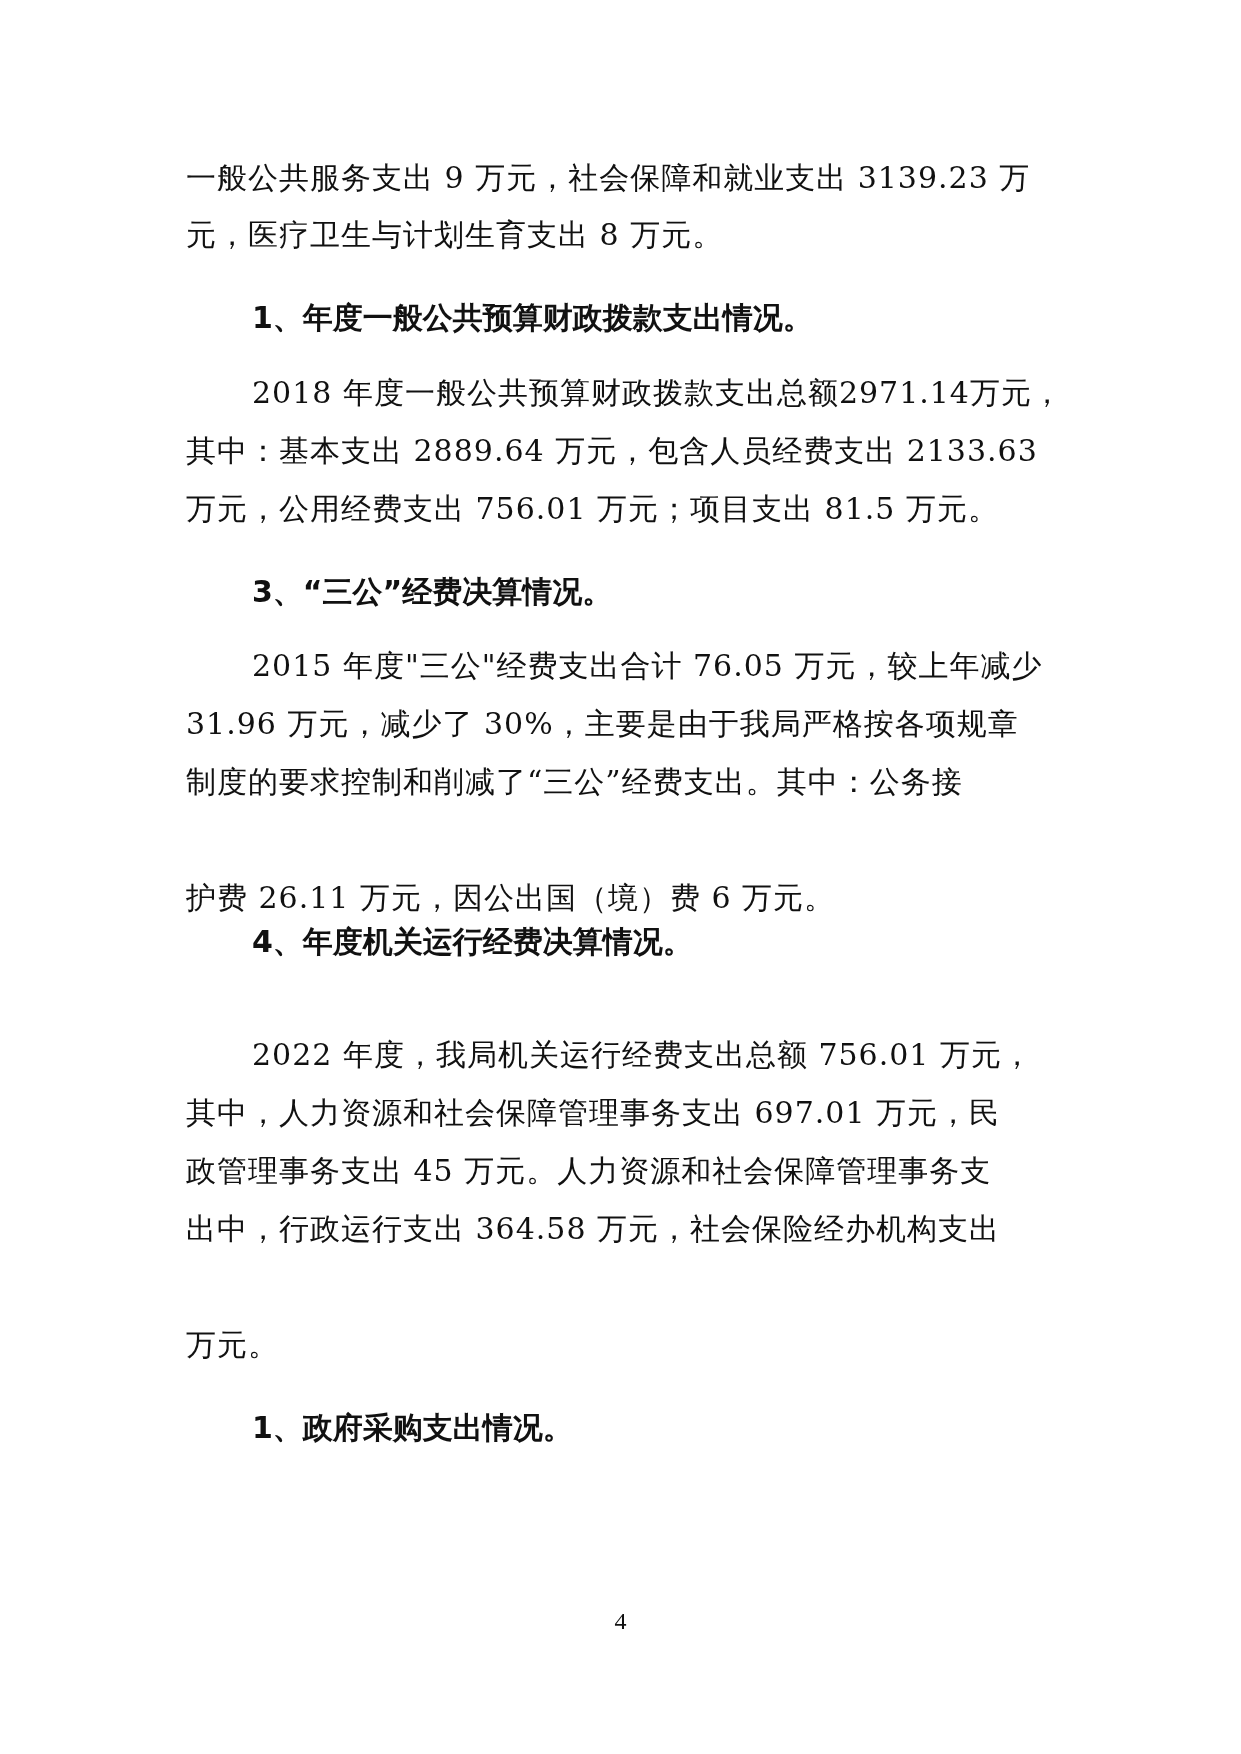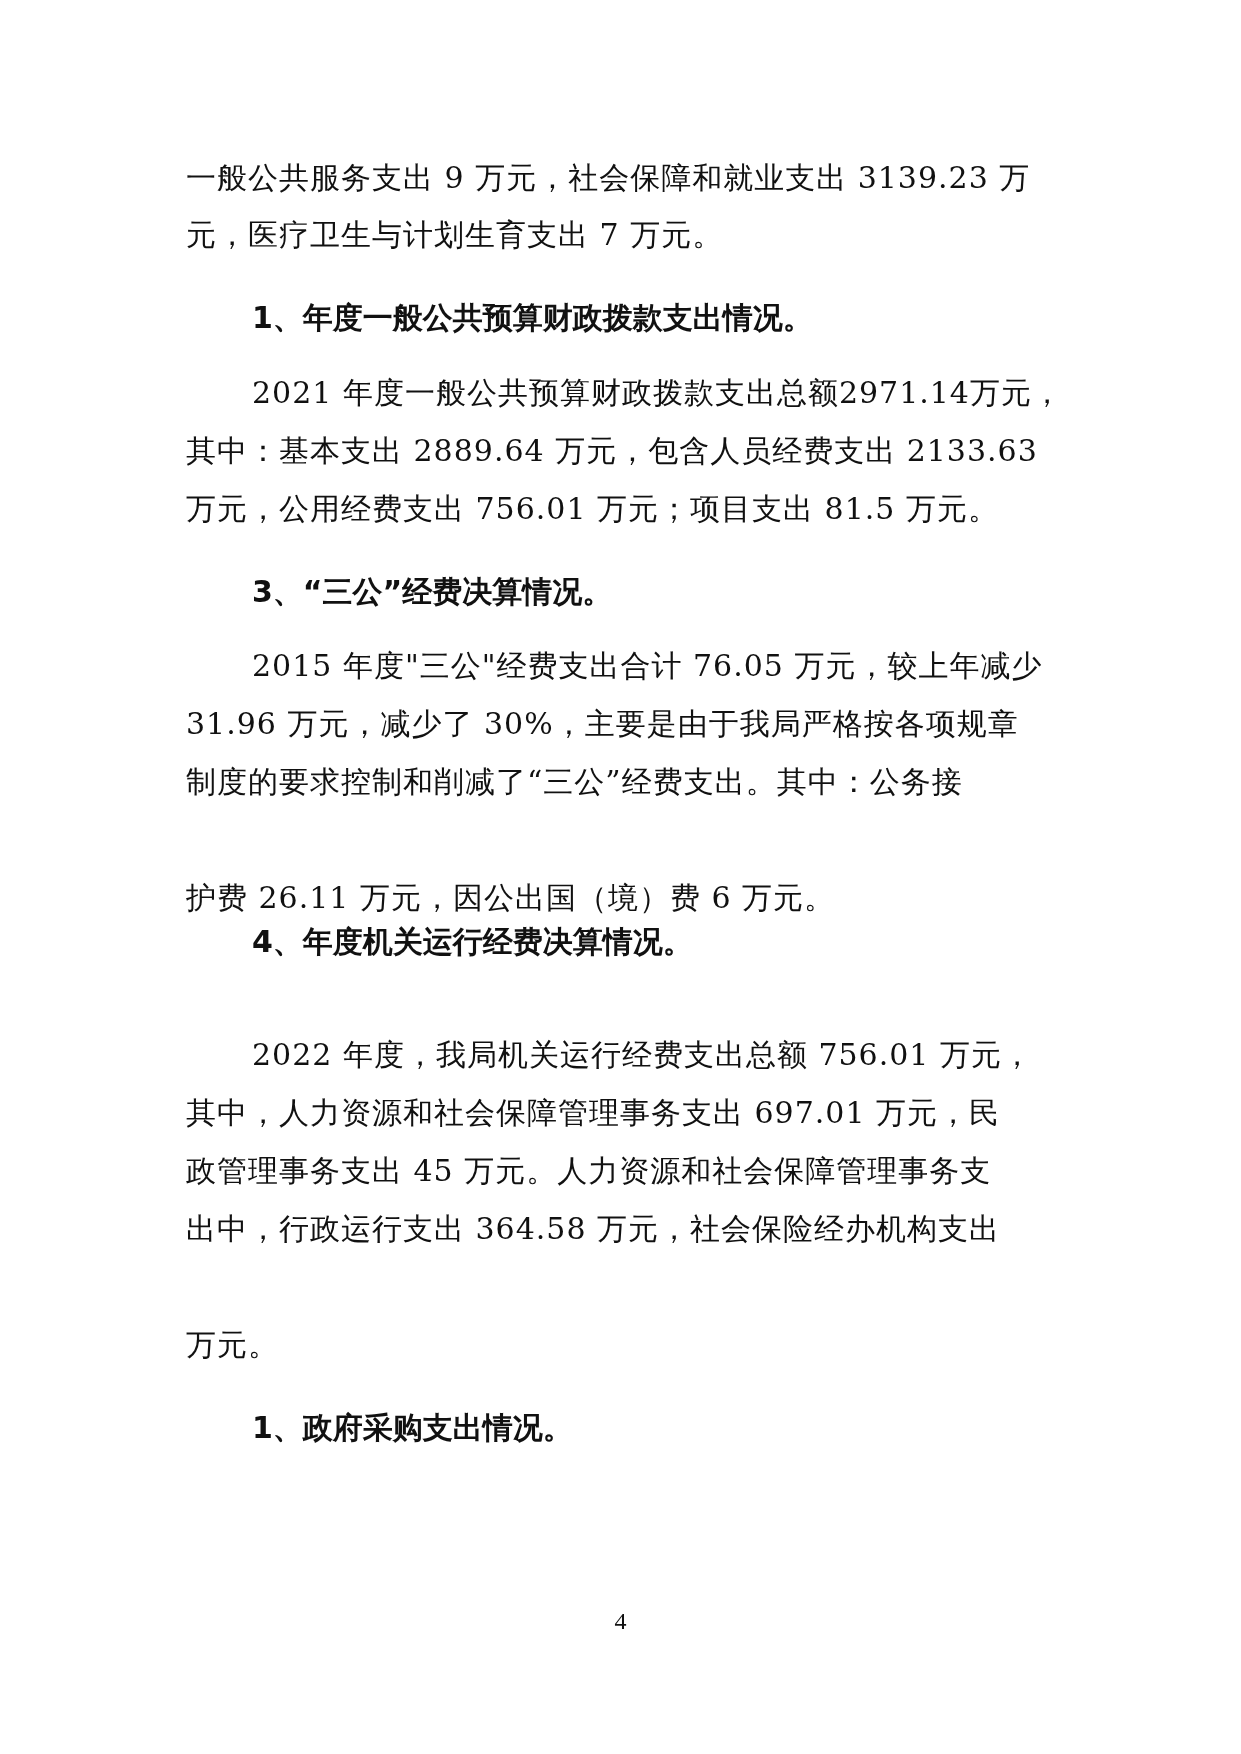--- a/index.html
+++ b/index.html
@@ -45,24 +45,24 @@
       font-size: 24px;
       font-family: "Liberation Serif", serif;
     }
   </style>
 </head>
 <body>
 
 <div class="page">
 
   <div class="line" style="top:150px;">一般公共服务支出 9 万元，社会保障和就业支出 3139.23 万</div>
-  <div class="line" style="top:207px;">元，医疗卫生与计划生育支出 7 万元。</div>
+  <div class="line" style="top:207px;">元，医疗卫生与计划生育支出 8 万元。</div>
 
   <div class="line heading indent" style="top:290px;">1、年度一般公共预算财政拨款支出情况。</div>
-  <div class="line indent" style="top:365px;">2021 年度一般公共预算财政拨款支出总额2971.14万元，</div>
+  <div class="line indent" style="top:365px;">2018 年度一般公共预算财政拨款支出总额2971.14万元，</div>
   <div class="line" style="top:423px;">其中：基本支出 2889.64 万元，包含人员经费支出 2133.63</div>
   <div class="line" style="top:481px;">万元，公用经费支出 756.01 万元；项目支出 81.5 万元。</div>
 
   <div class="line heading indent" style="top:564px;">3、“三公”经费决算情况。</div>
   <div class="line indent" style="top:638px;">2015 年度"三公"经费支出合计 76.05 万元，较上年减少</div>
   <div class="line" style="top:696px;">31.96 万元，减少了 30%，主要是由于我局严格按各项规章</div>
   <div class="line" style="top:754px;">制度的要求控制和削减了“三公”经费支出。其中：公务接</div>
   <div class="line" style="top:870px;">护费 26.11 万元，因公出国（境）费 6 万元。</div>
 
   <div class="line heading indent" style="top:914px;">4、年度机关运行经费决算情况。</div>

